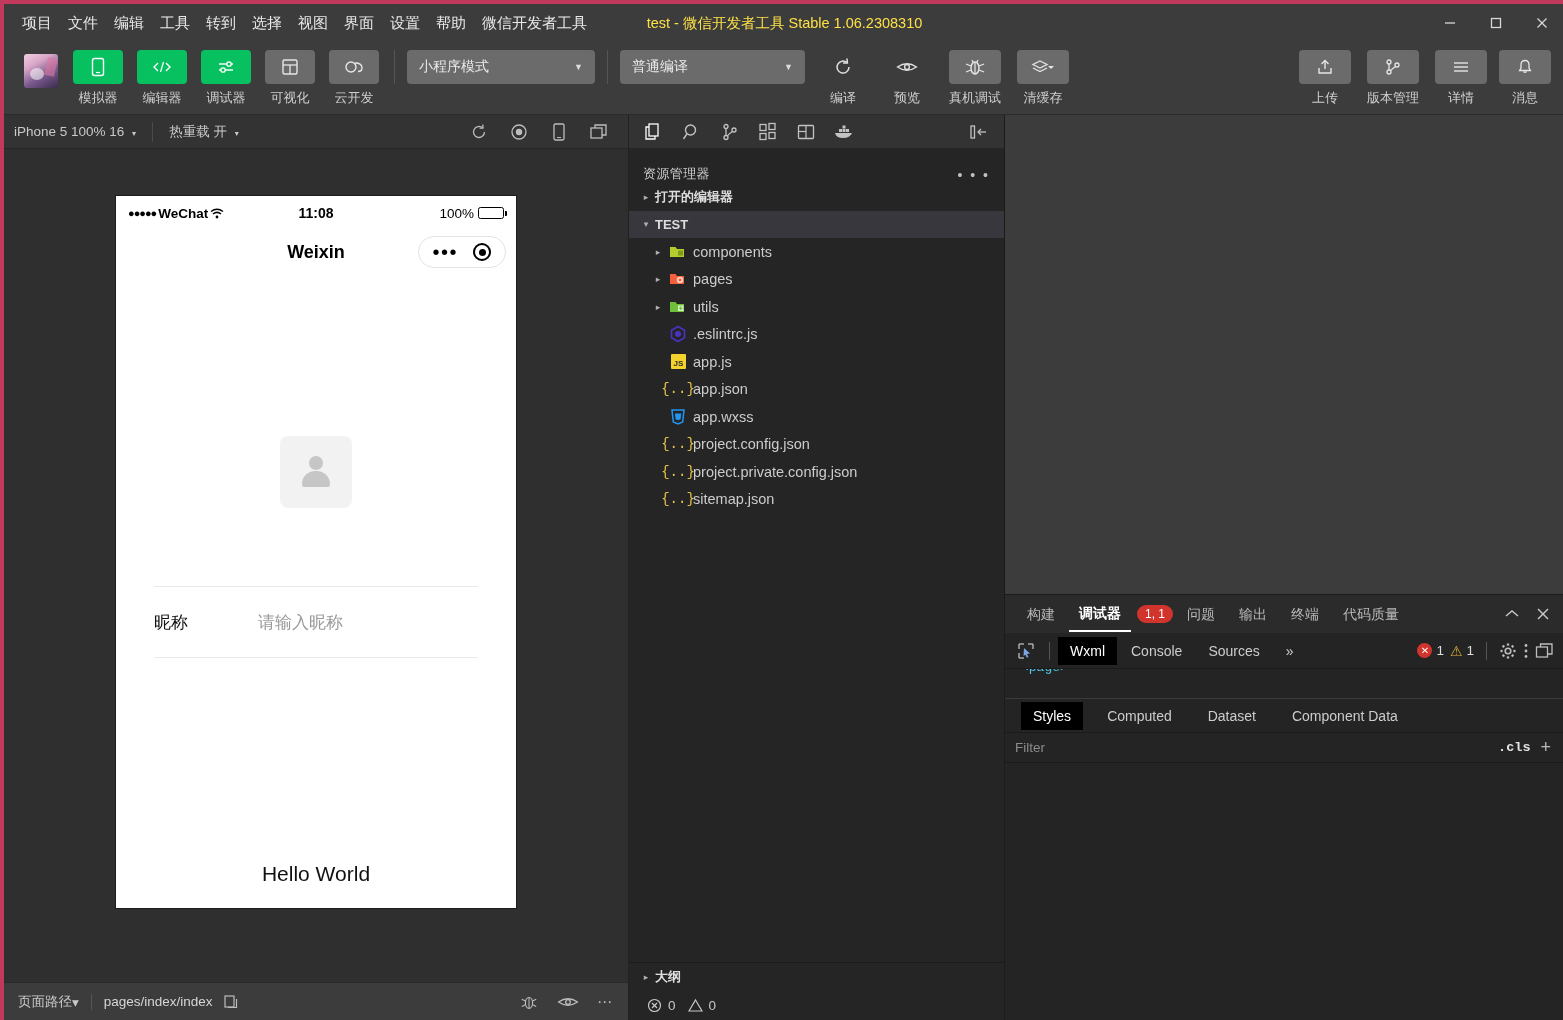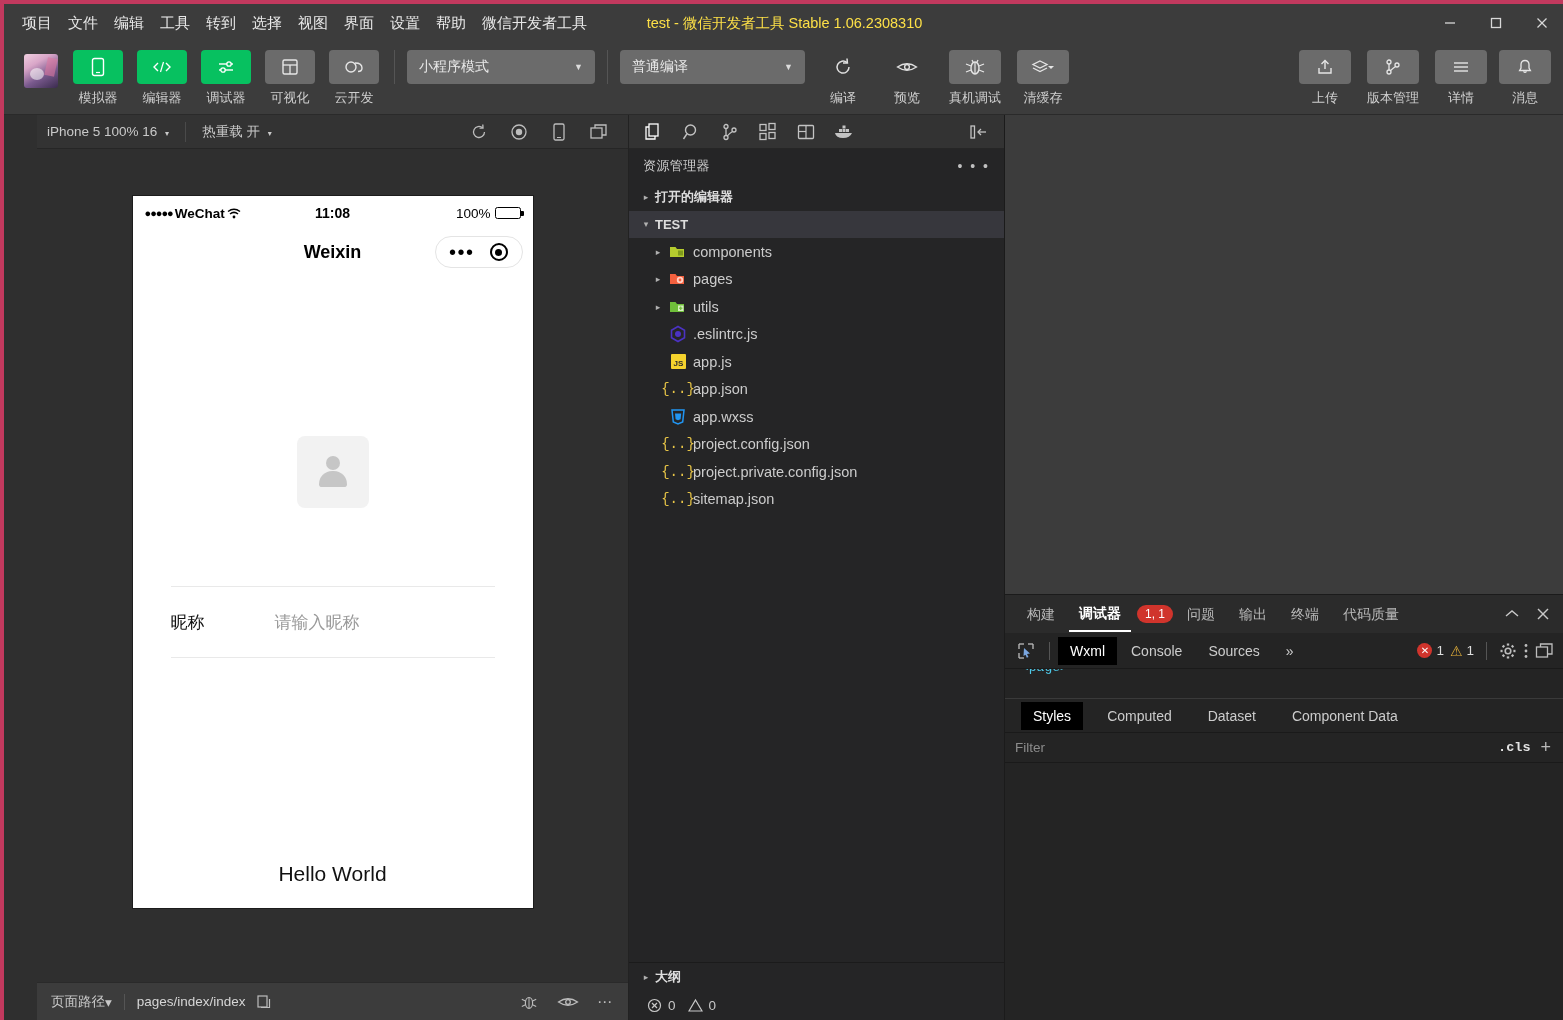--- a/index.html
+++ b/index.html
@@ -99,21 +99,20 @@
     flex: 1 1 auto; display: flex; min-height: 0;
     border-top: 1px solid #2a2a2a;
   }
 
   
   .sim-pane {
     width: 625px; flex: 0 0 625px;
     display: flex; flex-direction: column;
     background: #2f2f2f;
     border-right: 1px solid #222;
-    padding-left: 33px;
   }
   .sim-toolbar {
     height: 34px; flex: 0 0 34px;
     background: #333; display: flex; align-items: center;
     padding: 0 10px; border-bottom: 1px solid #262626;
   }
   .sim-sel { color: #c9c9c9; font-size: 13.5px; cursor: pointer; white-space: nowrap; }
   .sim-sel .caret { font-size: 8px; margin-left: 4px; }
   .vline { width:1px; height:20px; background:#4a4a4a; margin: 0 16px; }
   .sim-icons { margin-left: auto; display: flex; gap: 10px; padding-right: 4px; }
@@ -215,21 +214,21 @@
     height: 34px; flex: 0 0 34px; background: #333;
     display: flex; align-items: center; gap: 4px; padding: 0 8px;
     border-bottom: 1px solid #262626;
   }
   .ex-ic {
     width: 34px; height: 28px; display: flex; align-items: center; justify-content: center;
     color: #c3c3c3; cursor: pointer;
   }
   .ex-ic.active { color: #fff; }
   .ex-header {
-    height: 34px; display: flex; align-items: center; padding: 0 14px;
+    height: 34px; display: flex; align-items: flex-end; padding: 0 14px;
     color: #cfcfcf; font-size: 13px; letter-spacing: .4px;
   }
   .ex-dots { margin-left: auto; color: #c0c0c0; letter-spacing: 2px; font-size: 14px; cursor: pointer; }
   .tree-row {
     height: 27.5px; display: flex; align-items: center;
     color: #ccc; font-size: 14.5px; cursor: pointer; padding-right: 8px;
   }
   .tree-row.section { font-weight: bold; font-size: 13px; color: #ddd; padding-left: 8px; }
   .tree-row.selected { background: #37373d; }
   .twisty {

